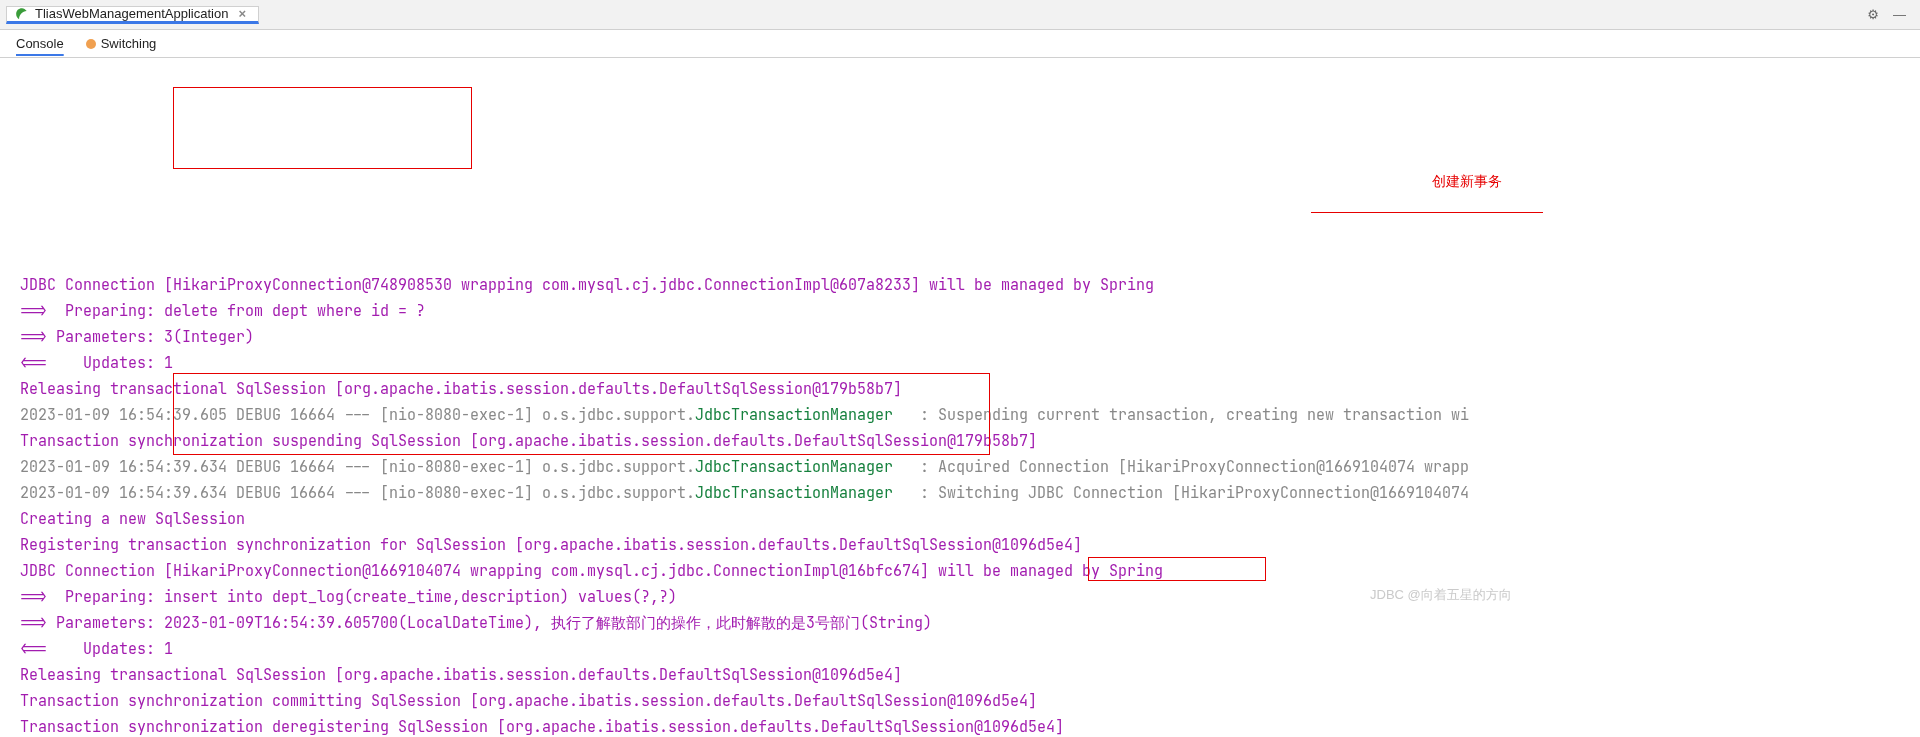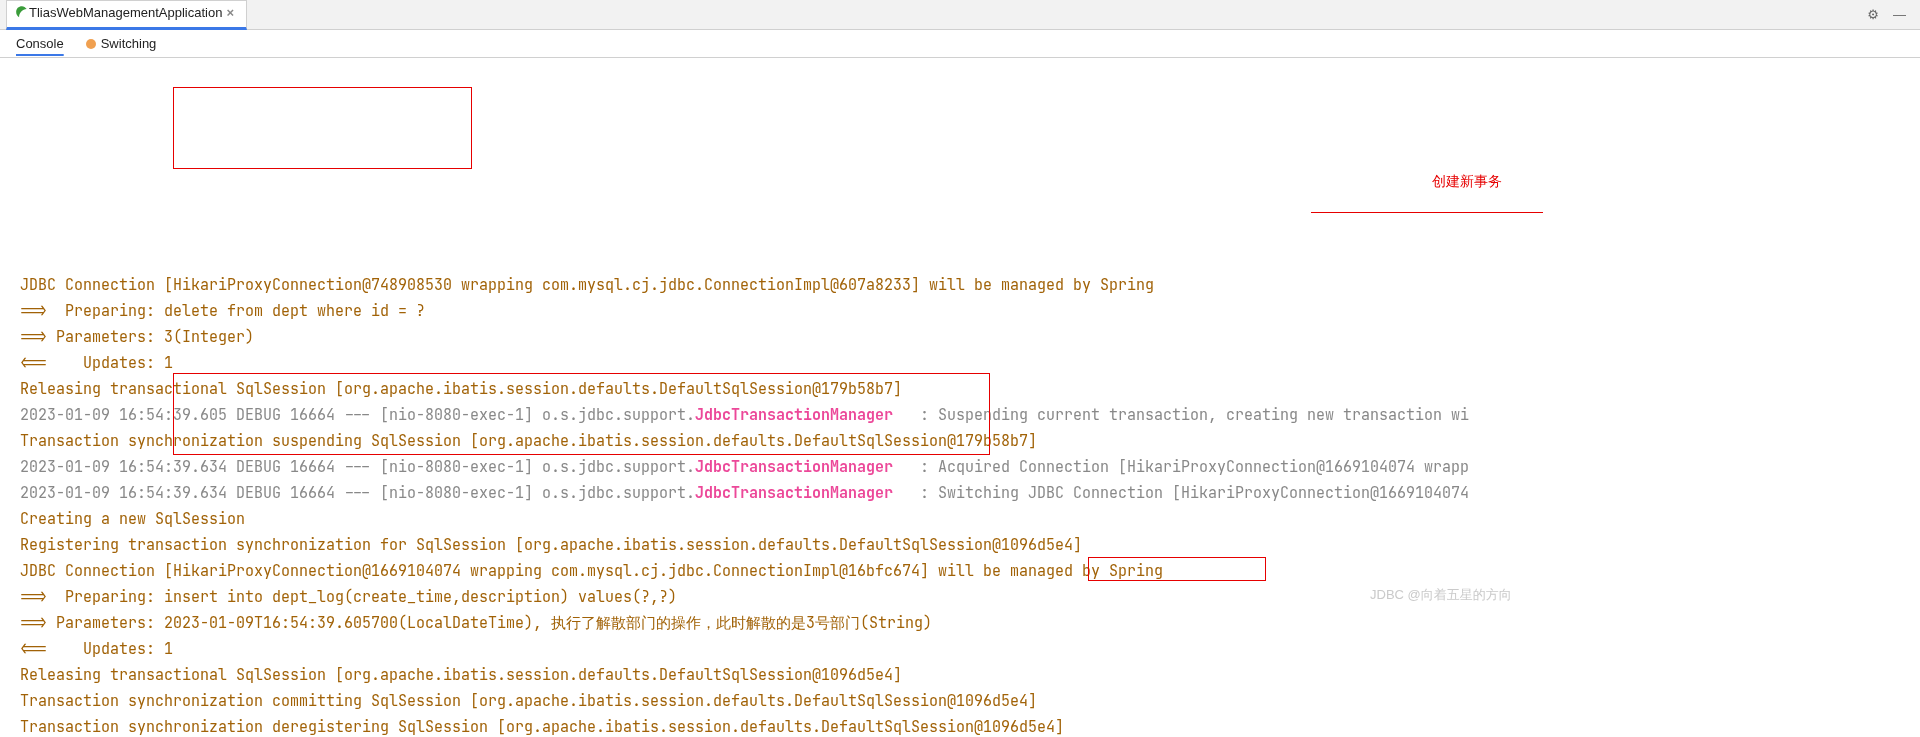--- a/index.html
+++ b/index.html
@@ -15,27 +15,29 @@
     display: flex;
     align-items: center;
     height: 30px;
     background: #f2f2f2;
     border-bottom: 1px solid #d0d0d0;
     padding-left: 6px;
     position: relative;
   }
   .run-tab {
     display: flex;
+    align-items: center;
+    gap: 6px;
     padding: 4px 8px;
     background: #ffffff;
     border-top: 1px solid #d0d0d0;
     border-left: 1px solid #d0d0d0;
     border-right: 1px solid #d0d0d0;
     border-bottom: 3px solid #3b78e7;
-    height: 30px;
+    height: 18px;
     font-size: 13px;
   }
   .run-tab .icon { width: 14px; height: 14px; }
   .tab-close { color: #888; font-weight: bold; cursor: pointer; padding: 0 4px; }
   .tab-controls { margin-left: auto; display: flex; gap: 14px; padding-right: 14px; color: #666; }
   .sub-tabs {
     display: flex;
     gap: 22px;
     height: 28px;
     padding-left: 16px;
@@ -46,23 +48,23 @@
   .sub-tab.active { text-decoration: underline; text-underline-offset: 6px; text-decoration-thickness: 2px; text-decoration-color: #3b78e7; }
   .ep-dot { width: 10px; height: 10px; border-radius: 50%; background: #f0a050; display: inline-block; }
   .console {
     font-family: "JetBrains Mono", "Consolas", "Menlo", monospace;
     font-size: 15px;
     line-height: 26px;
     padding: 6px 10px 10px 20px;
     white-space: pre;
     position: relative;
   }
-  .log-line { color: #a16207; }
+  .log-line { color: #a21caf; }
   .log-line.gray { color: #888; }
-  .log-bold { font-weight: bold; color: #ec4899; }
+  .log-bold { font-weight: normal; color: #15803d; }
   .anno-red {
     position: absolute;
     color: #e60000;
     font-family: -apple-system, "Segoe UI", Arial, sans-serif;
     font-size: 14px;
     font-weight: normal;
   }
   .box-red {
     position: absolute;
     border: 1.5px solid #e60000;

